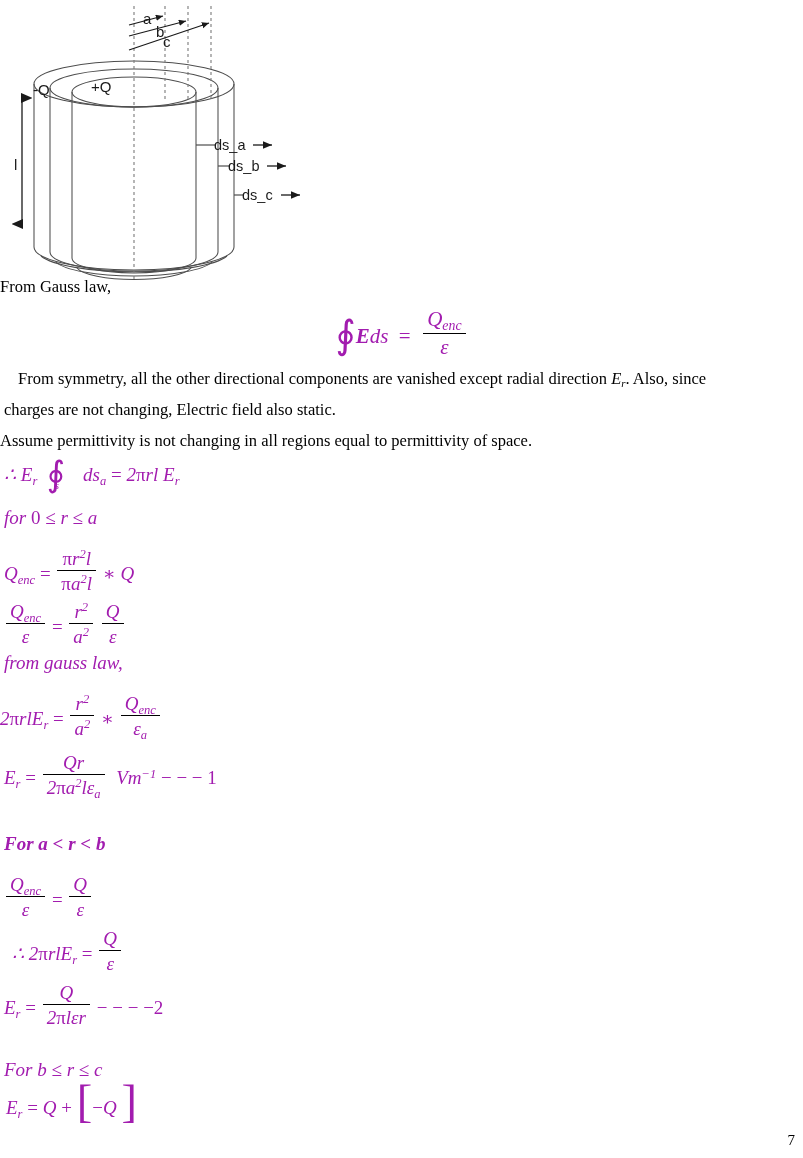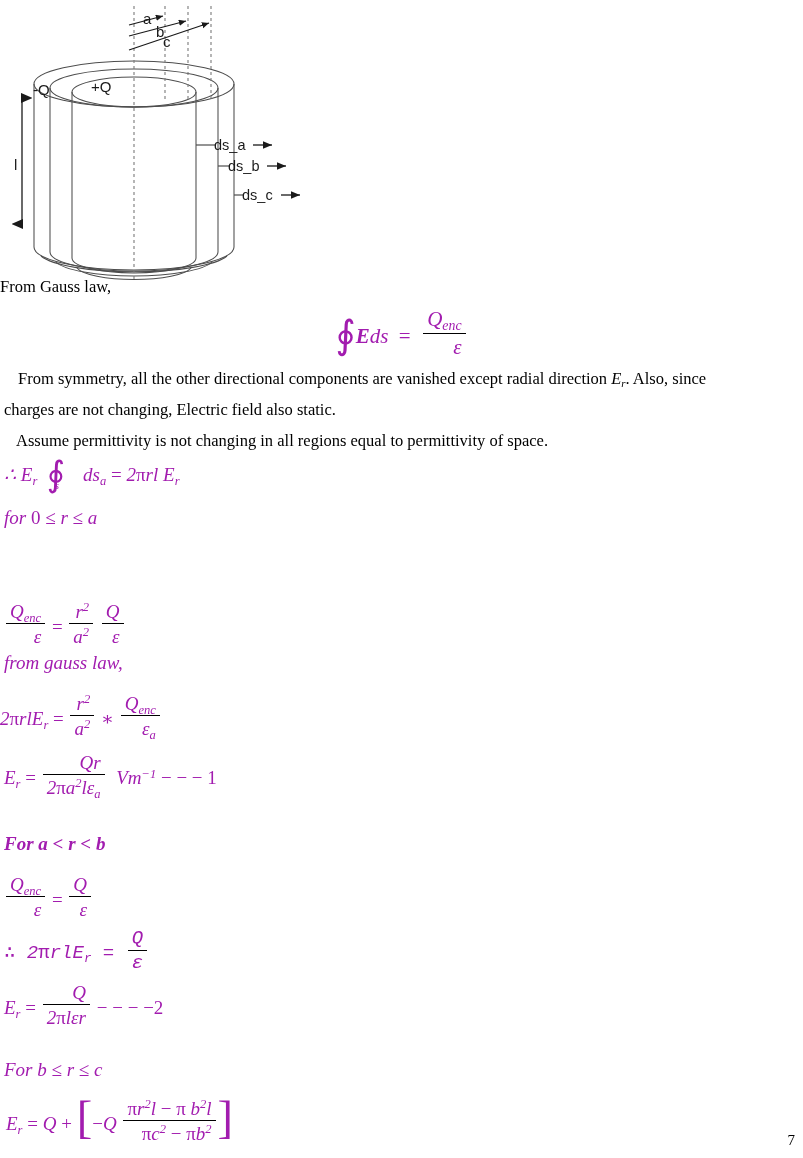--- a/index.html
+++ b/index.html
@@ -32,40 +32,40 @@
     position: absolute;
     font-family: "Liberation Serif", "DejaVu Serif", serif;
     font-size: 16.5px;
     line-height: 1.0;
     color: #000;
     white-space: nowrap;
   }
   .p-gauss   { left: 0px;  top: 279px; }
   .p-sym1    { left: 18px;  top: 371px; }
   .p-sym2    { left: 4px;  top: 402px; }
-  .p-assume  { left: 0px;  top: 433px; padding-left: 16px; }
+  .p-assume  { left: 0px;  top: 433px; }
 
   
   .math {
     position: absolute;
     font-family: "Liberation Serif", "DejaVu Serif", serif;
     font-style: italic;
     font-size: 19px;
     color: #a21caf;
     white-space: nowrap;
     line-height: 1;
   }
   .math .up { font-style: normal; }
   .math .bold { font-weight: bold; }
 
   
   .frac {
     display: inline-block;
     vertical-align: -0.52em;
-    text-align: right;
+    text-align: center;
     margin: 0 2px;
   }
   .frac > .num {
     display: block;
     padding: 0 4px 1px 4px;
     border-bottom: 1.3px solid #000;
     line-height: 1.12;
   }
   .frac > .den {
     display: block;
@@ -121,21 +121,21 @@
   .m-flux    { left: 0px;   top: 308px; }
   .m1        { left: 4px;   top: 465px; }
   .m2        { left: 4px;   top: 508px; }
   .m3        { left: 4px;   top: 548px; }
   .m4        { left: 4px;   top: 601px; }
   .m5        { left: 4px;   top: 653px; }
   .m6        { left: 0;   top: 693px; }
   .m7        { left: 4px;   top: 752px; }
   .m8        { left: 4px;   top: 834px; font-weight: bold; }
   .m9        { left: 4px;   top: 874px; }
-  .m10       { left: 4px;   top: 928px; font-family: Liberation Mono, monospace; }
+  .m10       { left: 12px;   top: 928px; }
   .m11       { left: 4px;   top: 982px; }
   .m12       { left: 4px;   top: 1060px; }
   .m13       { left: 6px;   top: 1098px; }
 
   .pageno {
     position: absolute;
     right: 8px;
     top: 1132px;
     font-family: "Liberation Serif", "DejaVu Serif", serif;
     font-size: 15px;
@@ -240,20 +240,25 @@
 
   <div class="math m1">
     ∴ <i>E</i><sub>r</sub> &nbsp;<span class="oint">∮</span><span class="oint-sub">s</span>&nbsp;&nbsp; <i>ds</i><sub>a</sub>
     <span class="up"> = </span>2<span class="up">π</span><i>rl E</i><sub>r</sub>
   </div>
 
   <div class="math m2">
     <i>for</i> <span class="up">0 ≤ </span><i>r</i><span class="up"> ≤ </span><i>a</i>
   </div>
 
+  <div class="math m3">
+    <i>Q</i><sub>enc</sub><span class="up"> = </span>
+    <span class="frac"><span class="num"><span class="up">π</span><i>r</i><sup>2</sup><i>l</i></span><span class="den"><span class="up">π</span><i>a</i><sup>2</sup><i>l</i></span></span>
+    <span class="up">∗</span> <i>Q</i>
+  </div>
 
   <div class="math m4">
     <span class="frac"><span class="num"><i>Q</i><sub>enc</sub></span><span class="den">ε</span></span>
     <span class="up"> = </span>
     <span class="frac"><span class="num"><i>r</i><sup>2</sup></span><span class="den"><i>a</i><sup>2</sup></span></span>
     <span class="frac"><span class="num"><i>Q</i></span><span class="den">ε</span></span>
   </div>
 
   <div class="math m5">from gauss law,</div>
 
@@ -293,18 +298,18 @@
     <span class="up">− − − −2</span>
   </div>
 
   <div class="math m12">
     <i>For b</i> <span class="up">≤</span> <i>r</i> <span class="up">≤</span> <i>c</i>
   </div>
 
   <div class="math m13">
     <i>E</i><sub>r</sub><span class="up"> = </span><i>Q</i> <span class="up">+</span>
     <span class="brk">[</span><span class="up">−</span><i>Q</i>
-    <span class="frac"><span class="num"><span class="up">π</span><i>r</i><sup>2</sup><i>l</i> <span class="up">−</span> <span class="up">π</span> <i>b</i><sup>2</sup><i>l</i></span><span class="den"><span class="up">π</span><i>c</i><sup>2</sup> <span class="up">−</span> <span class="up">π</span><i>b</i><sup>2</sup></span></span><span class="brk">]</span>
+    <span class="brk">]</span>
   </div>
 
   <div class="pageno">7</div>
 
 </div>
 
 </body></html>

